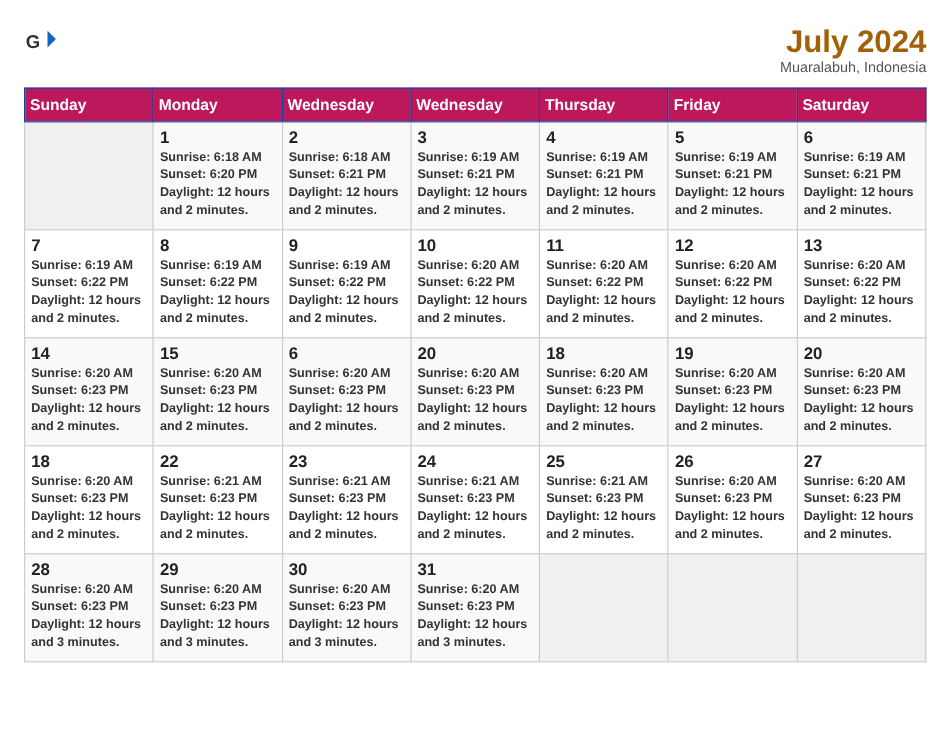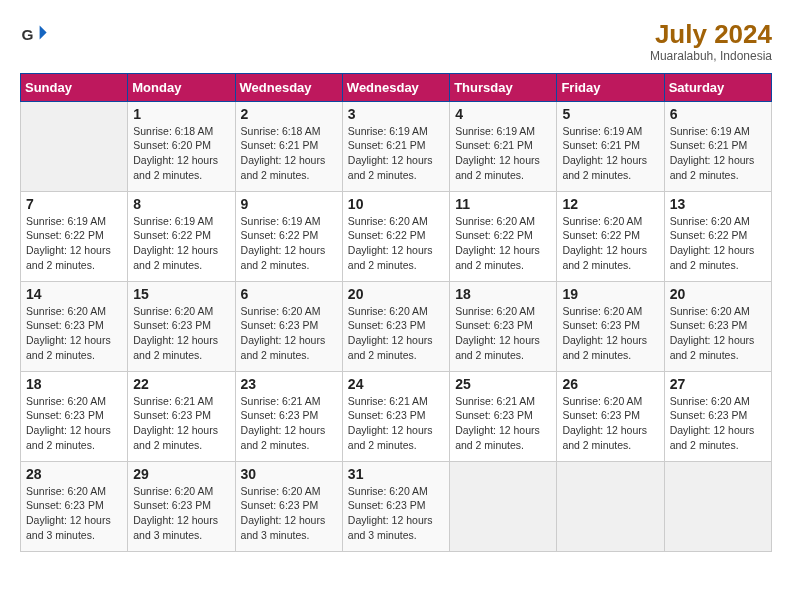--- a/index.html
+++ b/index.html
@@ -79,20 +79,21 @@
       font-size: 14px;
       font-weight: bold;
       color: #222;
       display: block;
       margin-bottom: 2px;
     }
     .day-info {
       font-size: 10.5px;
       color: #333;
       line-height: 1.4;
+      font-weight: bold;
     }
     .empty-cell {
       background-color: #f0f0f0 !important;
     }
   </style>
 </head>
 <body>
 
 <div class="header-area">
   <div class="logo">

